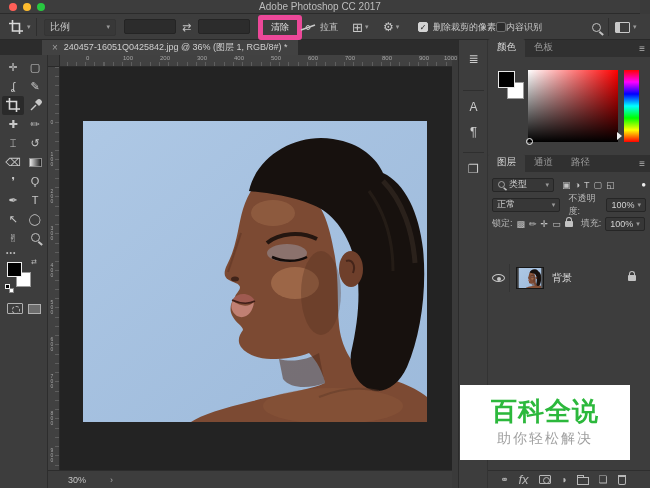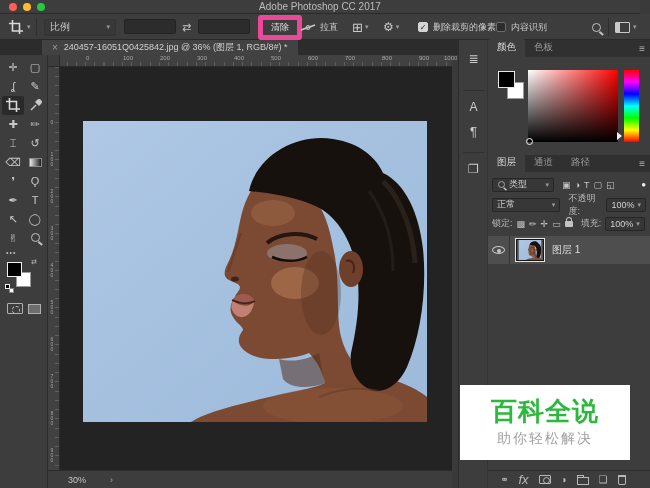--- a/index.html
+++ b/index.html
@@ -234,21 +234,21 @@
       <span class="chev">▾</span>
     </div>
     <div class="ob" style="left:383px;font-size:12px;color:#c9c9c9;gap:2px">
       <span>⚙</span>
       <span class="chev">▾</span>
     </div>
     <div class="ob" style="left:418px;gap:5px">
       <span class="chk on">✓</span>
       <span style="font-size:9px">删除裁剪的像素</span>
     </div>
-    <div class="ob" style="left:496px;gap:5px">
+    <div class="ob" style="left:496px;">
       <span class="chk"></span>
       <span style="font-size:9px">内容识别</span>
     </div>
     <div class="ob" style="left:592px">
       <span class="mag"></span>
     </div>
     <div class="vsep" style="left:608px"></div>
     <div class="ob" style="left:615px;gap:3px">
       <span class="wsicon"></span>
       <span class="chev">▾</span>
@@ -409,30 +409,31 @@
       <span class="lockico">✛</span>
       <span class="lockico">▭</span>
       <span class="padlock"></span>
       <span class="lbl" style="margin-left:4px">填充:</span>
       <span class="mini-dd">
         <span>100%</span>
         <span class="chev">▾</span>
       </span>
     </div>
 
-    <div class="layerrow sel" style="top:81px">
+    <div class="layerrow" style="top:109px">
       <span class="eyebox">
           <span class="eye"></span>
         </span>
-      <span class="thumb selbd">
+      <span class="thumb">
         <svg width="26" height="20" viewBox="0 0 344 301">
             <use href="#portrait"></use>
           </svg>
       </span>
-      <span class="lname">图层 1</span>
+      <span class="lname">背景</span>
+      <span class="padlock" style="margin-left:auto;margin-right:14px"></span>
     </div>
   </div>
 
   <div class="lp-bottom">
     <span style="font-size:10px">⚭</span>
     <span style="font-style:italic;font-size:13px">fx</span>
     <span class="maskico"></span>
     <span style="font-size:10px">◑</span>
     <span class="folderico"></span>
     <span style="font-size:10px">❏</span>

